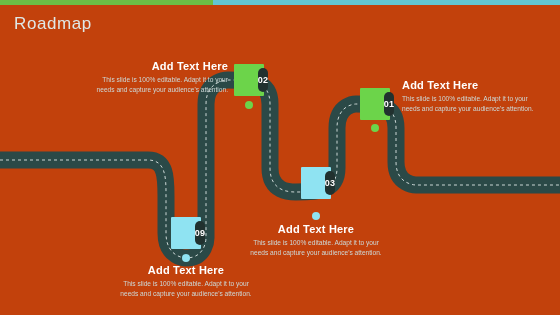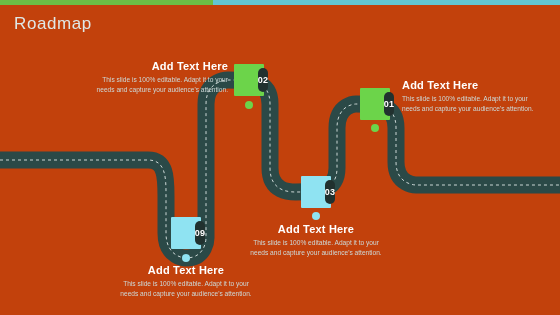--- a/index.html
+++ b/index.html
@@ -135,21 +135,21 @@
       <div class="badge-inner">02</div>
     </div>
     <div class="dot" style="left:245px;top:101px;background:#6cd44a;"></div>
     <div class="txt ta-right" style="left:96px;top:60px;">
       <div class="head">Add Text Here</div>
       <div class="body">This slide is 100% editable. Adapt it to your needs and capture your audience's attention.</div>
     </div>
   </div>
 
   <div class="milestone">
-    <div class="badge" style="left:301px;top:176px;background:#8fe3f2;justify-content:center;">
+    <div class="badge" style="left:301px;top:167px;background:#8fe3f2;justify-content:center;">
       <div class="badge-inner">03</div>
     </div>
     <div class="dot" style="left:312px;top:212px;background:#8fe3f2;"></div>
     <div class="txt ta-center" style="left:250px;top:223px;">
       <div class="head">Add Text Here</div>
       <div class="body">This slide is 100% editable. Adapt it to your needs and capture your audience's attention.</div>
     </div>
   </div>
 
   <div class="milestone">

